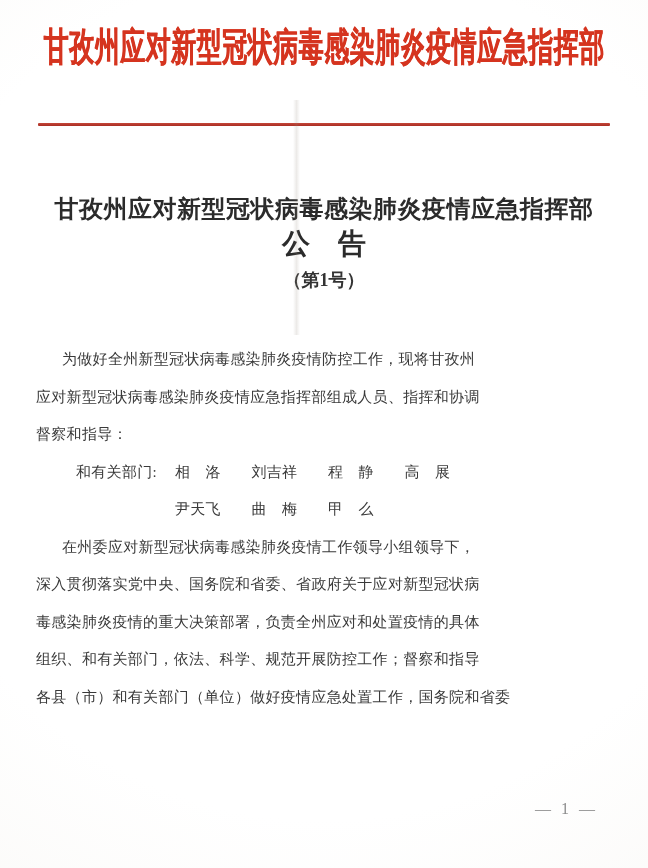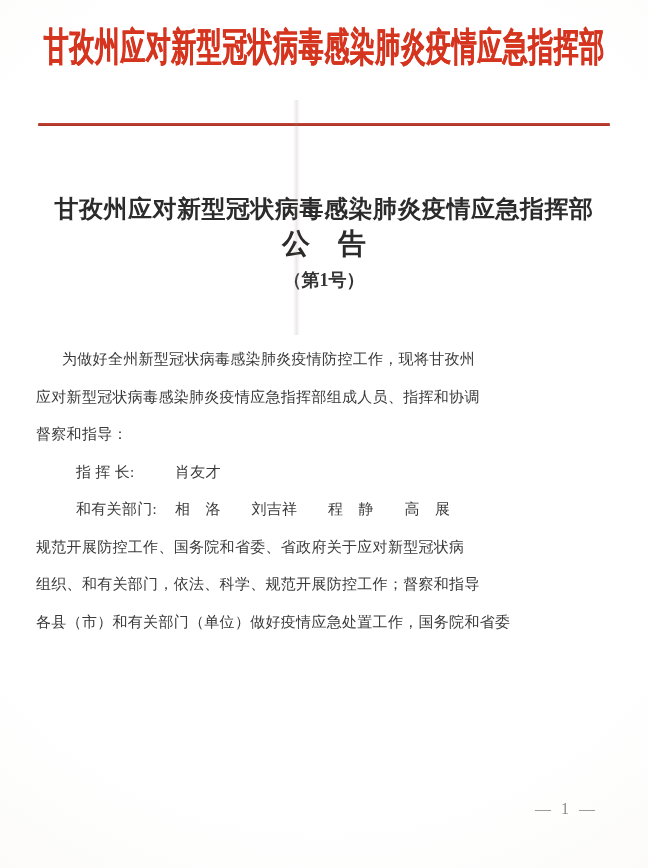--- a/index.html
+++ b/index.html
@@ -129,30 +129,32 @@
   <div class="title-type">公　告</div>
 
   <div class="title-number">（第1号）</div>
 
   <div class="body-block">
 
     <div class="line indent">为做好全州新型冠状病毒感染肺炎疫情防控工作，现将甘孜州</div>
     <div class="line">应对新型冠状病毒感染肺炎疫情应急指挥部组成人员、指挥和协调</div>
     <div class="line">督察和指导：</div>
 
-    <div class="roster-row">
-      <span class="roster-indent"></span><span class="roster-label">指 挥 长:</span><span>肖友才</span>
-    </div>
 
     <div class="roster-row">
       <span class="roster-indent"></span><span class="roster-label">和有关部门:</span><span>相　洛　　刘吉祥　　程　静　　高　展</span>
     </div>
 
+    <div class="roster-row">
+      <span class="roster-indent"></span><span class="roster-label"></span><span>尹天飞　　曲　梅　　甲　么</span>
+    </div>
 
-    <div class="line">规范开展防控工作、国务院和省委、省政府关于应对新型冠状病</div>
+    <div class="line indent">在州委应对新型冠状病毒感染肺炎疫情工作领导小组领导下，</div>
+    <div class="line">深入贯彻落实党中央、国务院和省委、省政府关于应对新型冠状病</div>
+    <div class="line">毒感染肺炎疫情的重大决策部署，负责全州应对和处置疫情的具体</div>
     <div class="line">组织、和有关部门，依法、科学、规范开展防控工作；督察和指导</div>
     <div class="line">各县（市）和有关部门（单位）做好疫情应急处置工作，国务院和省委</div>
 
   </div>
 
   <div class="page-number">— 1 —</div>
 
 </div>
 
 </body></html>

